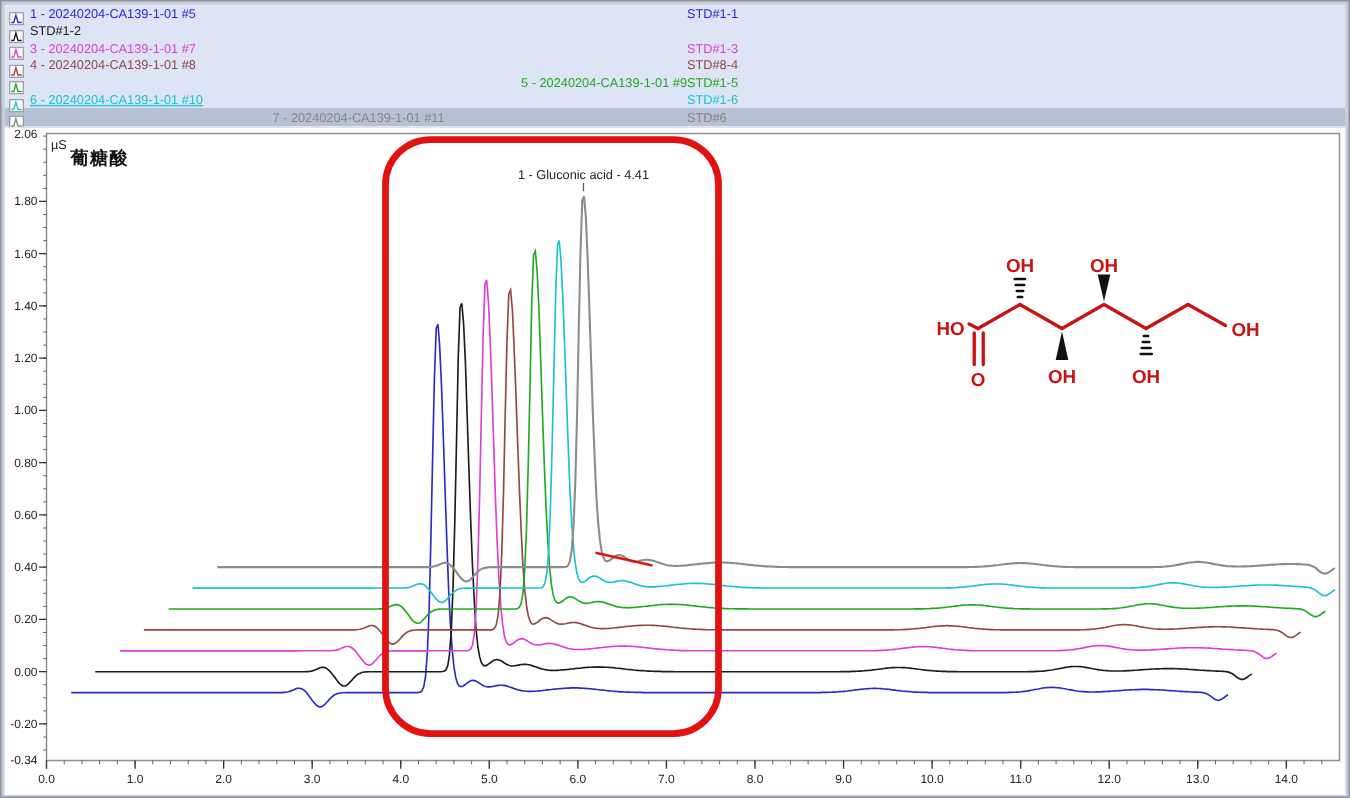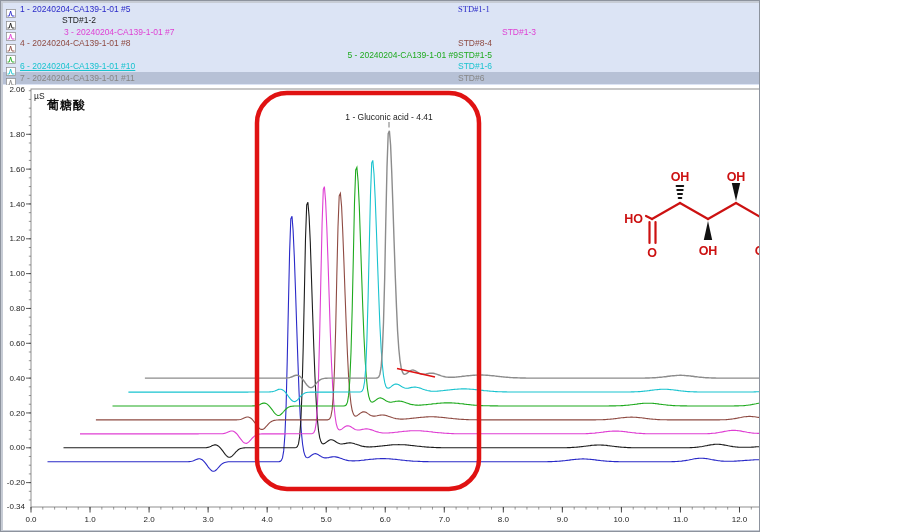--- a/index.html
+++ b/index.html
@@ -1,19 +1,19 @@
 <!DOCTYPE html>
 <html><head>
 <meta charset="utf-8">
 <style>
   html,body{margin:0;padding:0;background:#ffffff;font-family:"Liberation Sans","DejaVu Sans",sans-serif;}
-  .window{position:relative;width:760px;height:532px;background:#c7ccd5;border:1px solid #8d939e;box-sizing:border-box;overflow:hidden;}
+  .window{position:relative;width:900px;height:532px;background:#c7ccd5;border:1px solid #8d939e;box-sizing:border-box;overflow:hidden;}
   .legend{position:absolute;left:2px;top:2px;width:894px;height:82px;background:#dce4f5;border-bottom:1px solid #9aa2b0;overflow:hidden;}
   .lrow{display:flex;align-items:center;height:11.5px;padding-left:3px;cursor:default;}
-  .lrow.sel{background:#b7c1d6;}
+  .lrow.sel{background:#b7c1d6;text-align:center;}
   .licon{width:10px;height:9px;margin-right:4px;flex:none;display:inline-block;}
   .lsample{font-size:8.5px;width:438px;flex:none;white-space:nowrap;overflow:hidden;}
   .lstd{font-size:8.5px;white-space:nowrap;}
   .chart-panel{position:absolute;left:2px;top:84px;width:894px;height:445px;background:#ffffff;}
   .cn-title{position:absolute;left:44px;top:12px;font-size:12px;font-weight:bold;color:#111;letter-spacing:1px;}
   svg text{font-family:"Liberation Sans","DejaVu Sans",sans-serif;}
   .ticklabel{font-size:8px;fill:#222;}
   .peaklabel{font-size:8.5px;fill:#222;}
   .molelabel{font-size:12.5px;font-weight:bold;fill:#cc1111;}
   .yunit{font-size:8.5px;fill:#222;}
@@ -24,35 +24,35 @@
 <div class="window">
 
   <div class="legend">
     <div id="legend-list">
         <div class="lrow">
           <span class="licon"><svg width="10" height="9" viewBox="0 0 10 9">
               <rect x="0.5" y="0.5" width="9" height="8" fill="#ffffff" stroke="#8a8a8a" stroke-width="0.7"></rect>
               <path d="M1.5 7 L3.2 7 L4.6 2 L6 7 L8.5 7" fill="none" stroke="#2a2ac8" stroke-width="0.9"></path>
             </svg></span>
           <span class="lsample" style="color: rgb(42, 42, 200);">1 - 20240204-CA139-1-01 #5</span>
-          <span class="lstd" style="color: rgb(42, 42, 200); font-family: Liberation Serif, serif;">STD#1-1</span>
+          <span class="lstd" style="color: rgb(42, 42, 200);">STD#1-1</span>
         </div>
         <div class="lrow">
           <span class="licon"><svg width="10" height="9" viewBox="0 0 10 9">
               <rect x="0.5" y="0.5" width="9" height="8" fill="#ffffff" stroke="#8a8a8a" stroke-width="0.7"></rect>
               <path d="M1.5 7 L3.2 7 L4.6 2 L6 7 L8.5 7" fill="none" stroke="#1c1c1c" stroke-width="0.9"></path>
             </svg></span>
-          <span class="lstd" style="color: rgb(28, 28, 28); margin-left: 42px;">STD#1-2</span>
+          <span class="lstd" style="color: rgb(28, 28, 28);">STD#1-2</span>
         </div>
         <div class="lrow">
           <span class="licon"><svg width="10" height="9" viewBox="0 0 10 9">
               <rect x="0.5" y="0.5" width="9" height="8" fill="#ffffff" stroke="#8a8a8a" stroke-width="0.7"></rect>
               <path d="M1.5 7 L3.2 7 L4.6 2 L6 7 L8.5 7" fill="none" stroke="#df3fd3" stroke-width="0.9"></path>
             </svg></span>
-          <span class="lsample" style="color: rgb(223, 63, 211); margin-left: 44px;">3 - 20240204-CA139-1-01 #7</span>
+          <span class="lsample" style="color: rgb(223, 63, 211);">3 - 20240204-CA139-1-01 #7</span>
           <span class="lstd" style="color: rgb(223, 63, 211);">STD#1-3</span>
         </div>
         <div class="lrow">
           <span class="licon"><svg width="10" height="9" viewBox="0 0 10 9">
               <rect x="0.5" y="0.5" width="9" height="8" fill="#ffffff" stroke="#8a8a8a" stroke-width="0.7"></rect>
               <path d="M1.5 7 L3.2 7 L4.6 2 L6 7 L8.5 7" fill="none" stroke="#8e4a42" stroke-width="0.9"></path>
             </svg></span>
           <span class="lsample" style="color: rgb(142, 74, 66);">4 - 20240204-CA139-1-01 #8</span>
           <span class="lstd" style="color: rgb(142, 74, 66);">STD#8-4</span>
         </div>

